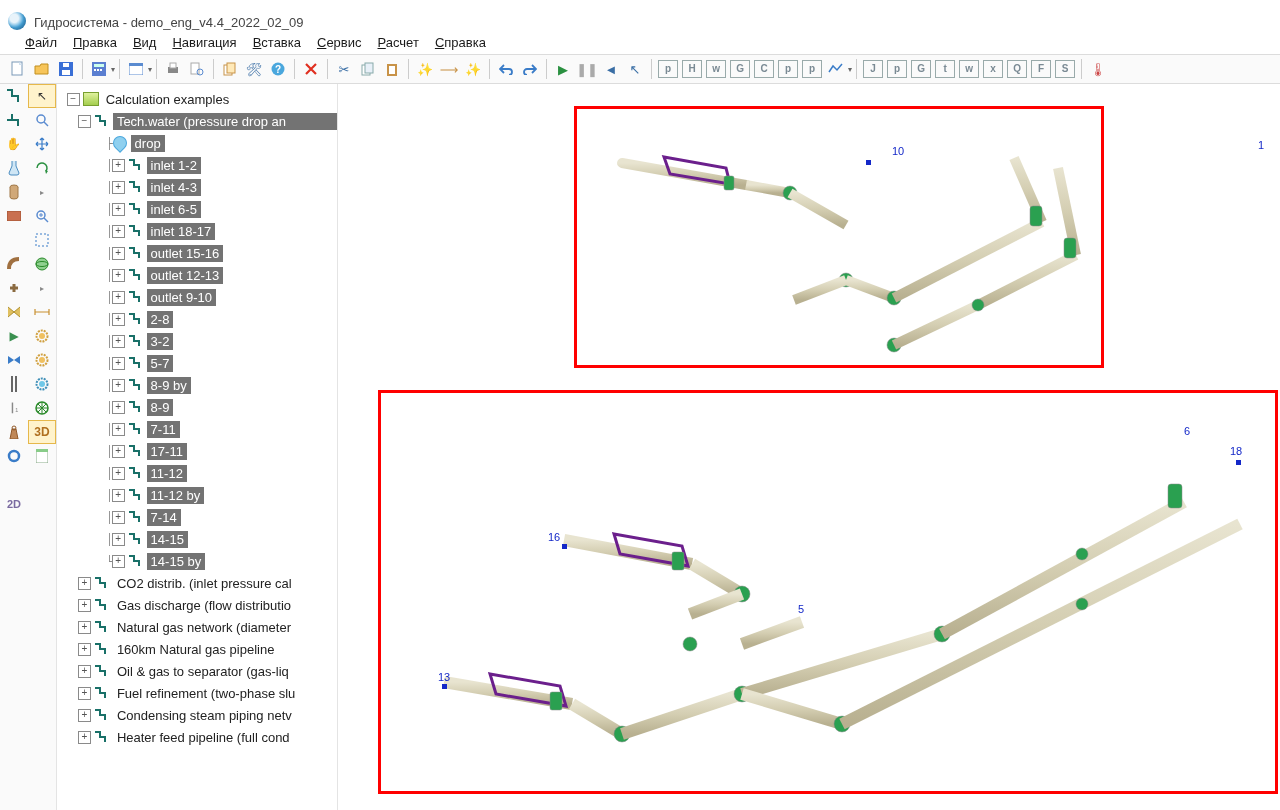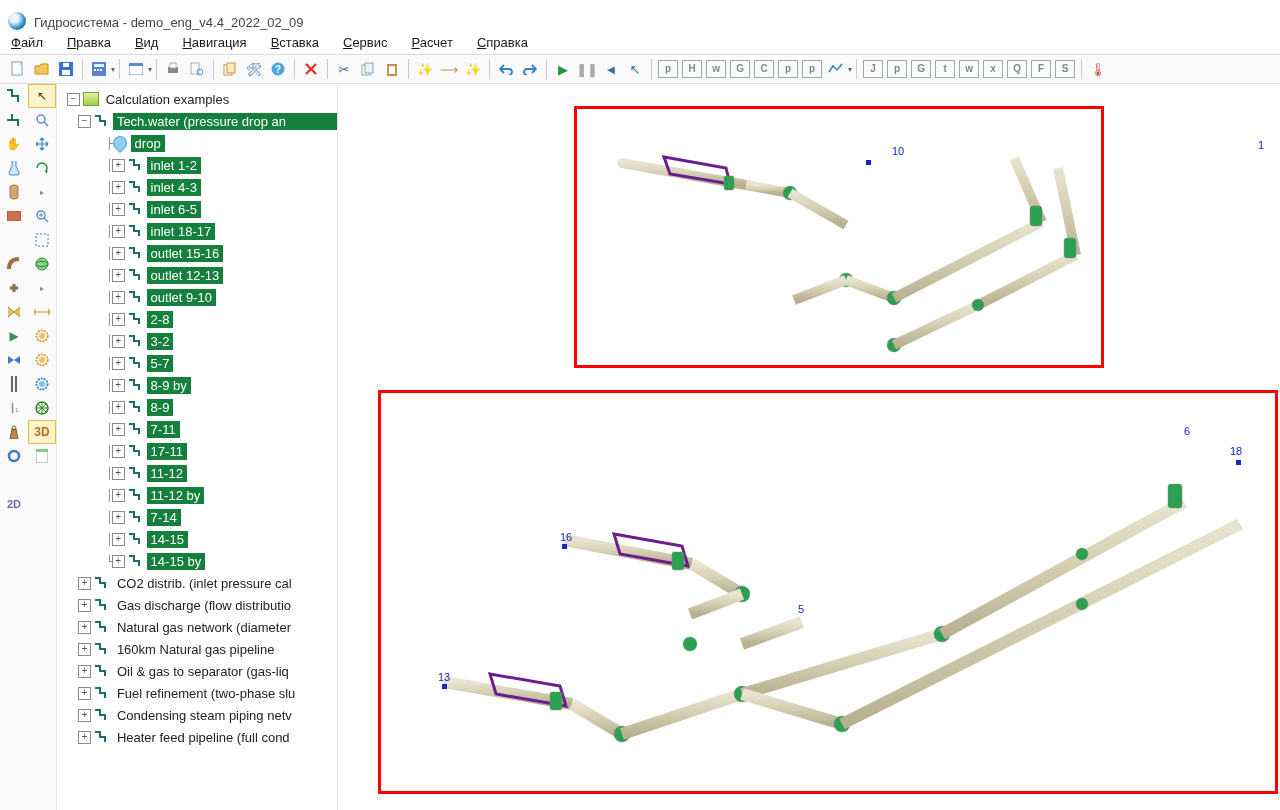--- a/index.html
+++ b/index.html
@@ -1,19 +1,19 @@
 <!DOCTYPE html>
 <html><head>
 <meta charset="utf-8">
 <style>
 html,body{margin:0;padding:0;font-family:"Segoe UI",Tahoma,sans-serif;font-size:13px;background:#fff;color:#222;width:1280px;height:810px;overflow:hidden}
 .titlebar{height:30px;display:flex;align-items:flex-end;padding:0 8px;gap:8px}
 .titlebar .logo{width:18px;height:18px;border-radius:50%;background:radial-gradient(circle at 35% 35%,#e8f3fa 25%,#4aa7dd 55%,#1b6fb0 100%);box-shadow:inset -2px -2px 3px rgba(0,0,0,.15)}
 .titlebar .title{font-size:13px;color:#444}
-.menubar{height:24px;display:flex;align-items:center;gap:24px;padding:0 11px;color:#1a1a1a}
+.menubar{height:24px;display:flex;align-items:center;gap:16px;padding:0 25px;color:#1a1a1a}
 .menubar span{cursor:default}
 .menubar span u{text-decoration:underline}
 .toolbar{height:28px;display:flex;align-items:center;padding:0 6px;border-top:1px solid #dcdcdc;border-bottom:1px solid #dcdcdc;background:#fafafa}
 .tbtn{width:22px;height:22px;display:flex;align-items:center;justify-content:center;margin:0 1px;color:#3a6ea5;font-size:13px;line-height:1}
 .tbtn svg{display:block}
 .tsep{width:1px;height:20px;background:#ccc;margin:0 4px}
 .tletter{width:18px;height:16px;border:1px solid #9aa;display:flex;align-items:center;justify-content:center;font-size:10px;color:#7a8a94;font-family:Arial,sans-serif;font-weight:bold}
 .content{display:flex;height:726px}
 .lefttools{width:56px;border-right:1px solid #e4e4e4;display:flex;flex-direction:column;background:#fafafa}
 .lefttools-inner{display:grid;grid-template-columns:28px 28px}
@@ -24,21 +24,21 @@
 .panel-head .phbtns{display:flex;gap:6px;font-weight:normal;font-size:11px;color:#333}
 .tree{flex:1;overflow-y:scroll;overflow-x:hidden;background:#fff;font-size:13px;padding:4px 0 4px 4px}
 .tree-row{display:flex;align-items:center;height:22px;white-space:nowrap}
 .twig{color:#888;font-family:monospace;font-size:11px;letter-spacing:-1px}
 .exp{width:11px;height:11px;border:1px solid #8a8a8a;display:inline-flex;align-items:center;justify-content:center;font-size:10px;line-height:0;margin-right:3px;color:#555;background:#fff}
 .ticon{width:16px;height:16px;display:inline-flex;align-items:center;justify-content:center;margin-right:3px}
 .pjicon{background:linear-gradient(#dff19d,#a4ce4e);border:1px solid #789f2f;width:14px;height:12px}
 .pipeicon svg{display:block}
 .waticon{width:12px;height:12px;border-radius:50% 50% 50% 0;transform:rotate(-45deg);background:#8fd0ef;border:1px solid #4aa7dd}
 .nlabel{padding:1px 4px}
-.nlabel.hl{background:#15803d;color:#fff}
+.nlabel.hl{background:#737373;color:#fff}
 .viewport{flex:1;position:relative;background:#fff;overflow:hidden}
 .redbox{position:absolute;border:3px solid #ff0000}
 .node-label{position:absolute;font:11px/1 Arial;color:#1428c8}
 .node-dot{position:absolute;width:5px;height:5px;background:#1428c8}
 .tree::-webkit-scrollbar{width:16px}
 .tree::-webkit-scrollbar-track{background:#f0f0f0}
 .tree::-webkit-scrollbar-thumb{background:#c8c8c8;border:1px solid #b0b0b0}
 </style>
 </head>
 <body>
@@ -751,21 +751,21 @@
         <path d="M560 240 L802 108" stroke="url(#pg)" stroke-width="12"></path>
         <rect x="786" y="90" width="14" height="24" rx="3" fill="#2aa050"></rect>
         <path d="M560 240 L560 290" stroke="url(#pg)" stroke-width="12"></path>
         <path d="M360 300 L460 330" stroke="url(#pg)" stroke-width="12"></path>
         <circle cx="460" cy="330" r="8" fill="#2aa050"></circle>
         <path d="M460 330 L858 130" stroke="url(#pg)" stroke-width="12"></path>
         <circle cx="700" cy="210" r="6" fill="#2aa050"></circle>
         <circle cx="700" cy="160" r="6" fill="#2aa050"></circle>
       </g>
     </svg>
-    <div class="node-label" style="left:222px;top:448px">16</div>
+    <div class="node-label" style="left:210px;top:448px">16</div>
     <div class="node-dot" style="left:224px;top:460px"></div>
     <div class="node-label" style="left:100px;top:588px">13</div>
     <div class="node-dot" style="left:104px;top:600px"></div>
     <div class="node-label" style="left:460px;top:520px">5</div>
     <div class="node-label" style="left:846px;top:342px">6</div>
     <div class="node-label" style="left:892px;top:362px">18</div>
     <div class="node-dot" style="left:898px;top:376px"></div>
   </div>
 </div>
 

